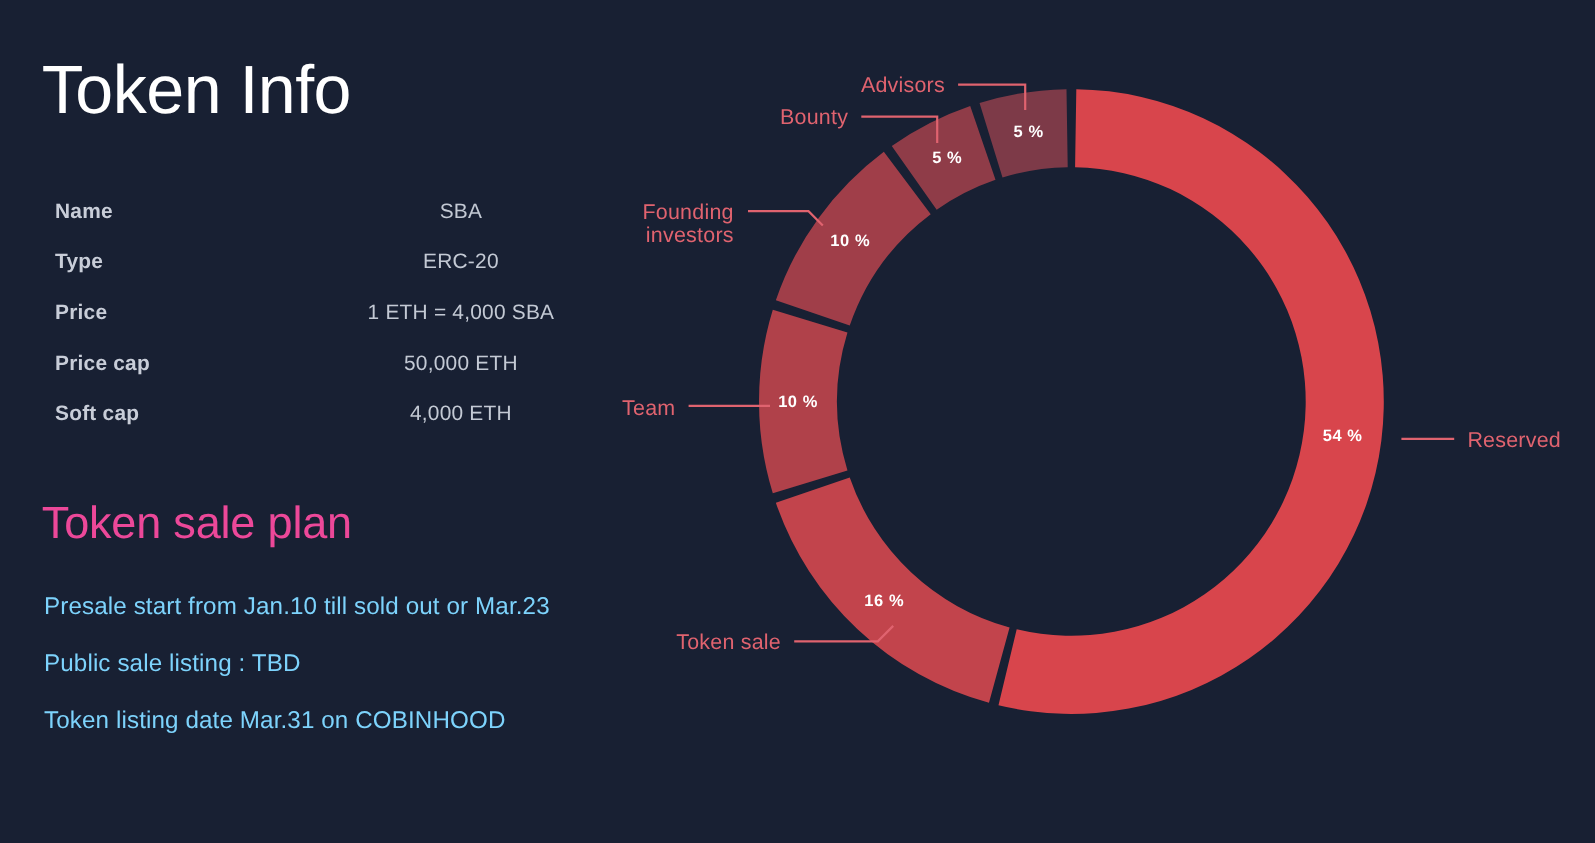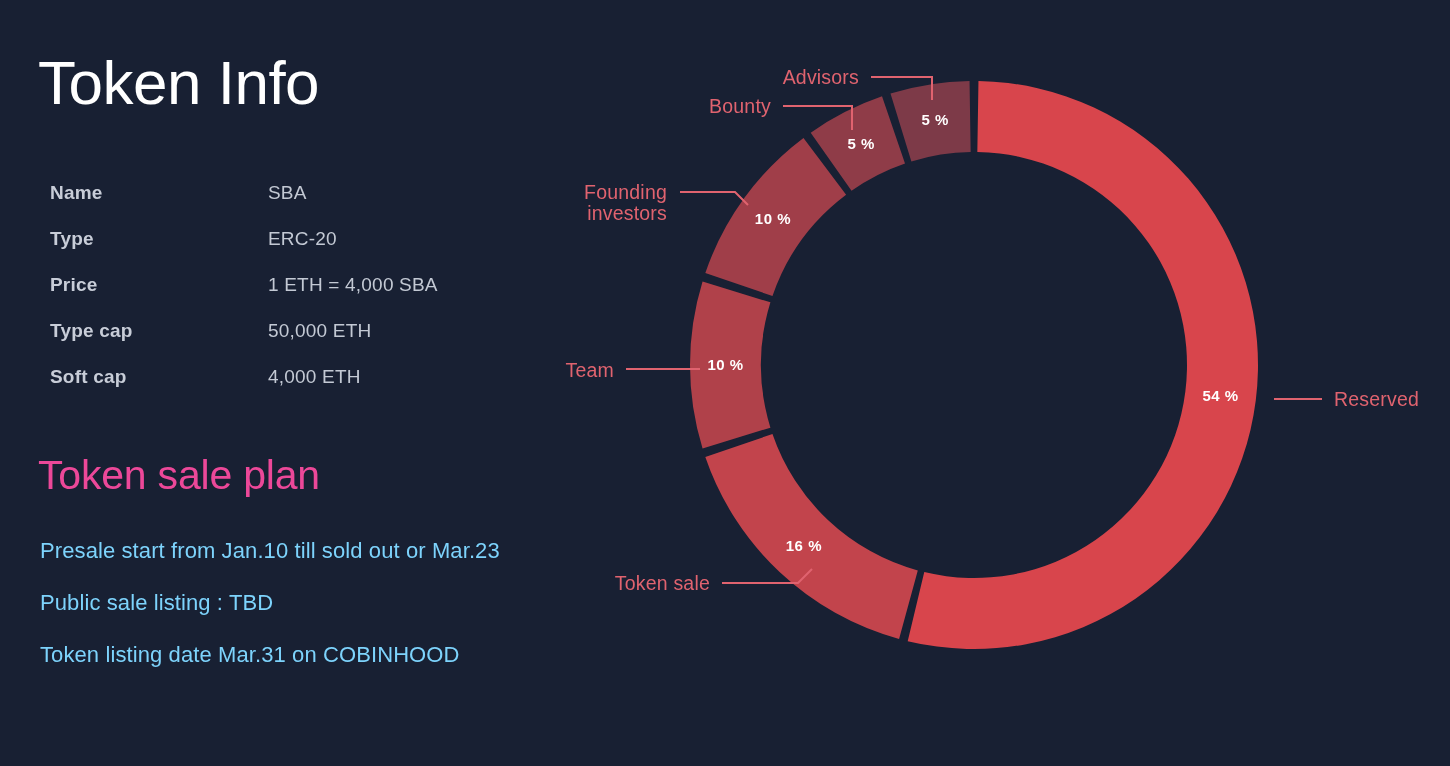--- a/index.html
+++ b/index.html
@@ -55,20 +55,21 @@
   .info-label {
     width: 218px;
     color: #c8cdd8;
     font-weight: bold;
     letter-spacing: 0.2px;
   }
   .info-value {
     color: #c3c9d4;
     font-weight: 400;
     letter-spacing: 0.2px;
+    text-align: center;
   }
   .title-sub {
     position: absolute;
     left: 38px;
     top: 455px;
     font-size: 41px;
     font-weight: 400;
     color: #ec4899;
     letter-spacing: -0.2px;
     line-height: 1;
@@ -138,21 +139,21 @@
           </tr>
           <tr>
             <td class="info-label">Type</td>
             <td class="info-value">ERC-20</td>
           </tr>
           <tr>
             <td class="info-label">Price</td>
             <td class="info-value">1 ETH = 4,000 SBA</td>
           </tr>
           <tr>
-            <td class="info-label">Type cap</td>
+            <td class="info-label">Price cap</td>
             <td class="info-value">50,000 ETH</td>
           </tr>
           <tr>
             <td class="info-label">Soft cap</td>
             <td class="info-value">4,000 ETH</td>
           </tr>
         </tbody>
     </table>
 
     <div class="title-sub">Token sale plan</div>

